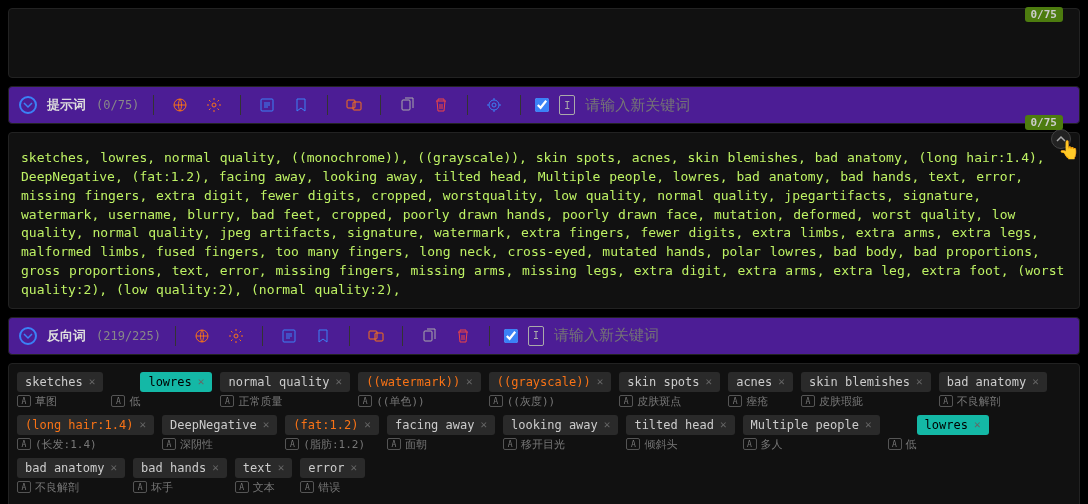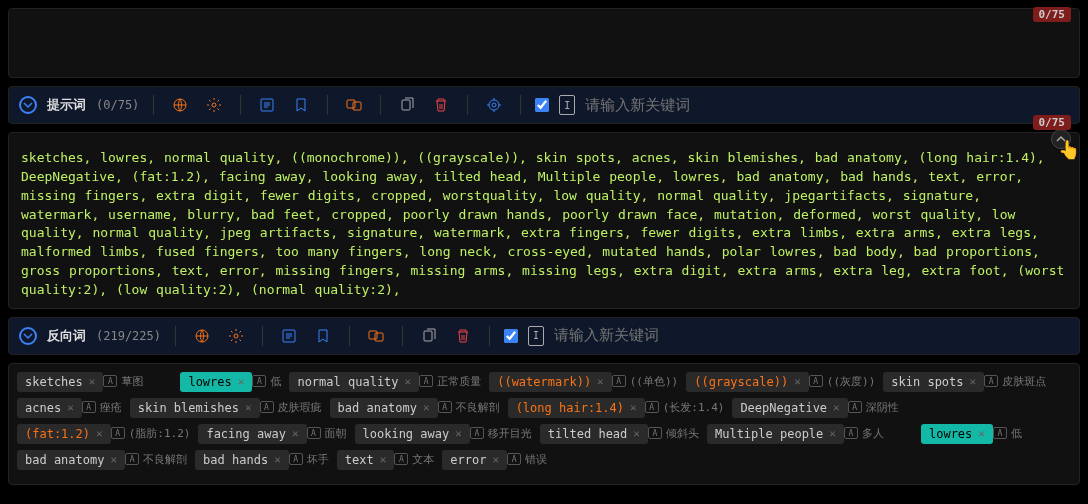--- a/index.html
+++ b/index.html
@@ -1,22 +1,22 @@
 <!DOCTYPE html>
 <html><head>
 <meta charset="utf-8">
 <style>
 * { margin:0; padding:0; box-sizing:border-box; }
 body { background:#000; color:#999; font-family:'Consolas','Monaco',monospace; font-size:13px; padding:8px; width:1088px; }
 .panel { background:#111; border:1px solid #222; border-radius:4px; padding:8px 12px; margin-bottom:8px; position:relative; }
-.counter { position:absolute; top:-2px; right:8px; background:#7f1d1d; color:#ccc; font-size:11px; padding:1px 6px; border-radius:3px; font-weight:bold; }
+.counter { position:absolute; top:-2px; right:16px; background:#4d7c0f; color:#ccc; font-size:11px; padding:1px 6px; border-radius:3px; font-weight:bold; }
 .prompt-label { color:#888; font-size:13px; letter-spacing:0.5px; }
 .prompt-sub { color:#666; font-size:13px; margin-top:4px; }
 .prompt-area { min-height:70px; }
-.toolbar { display:flex; align-items:center; gap:10px; background:#0f172a; border:1px solid #222; border-radius:4px; padding:6px 10px; margin-bottom:8px; position:relative; }
+.toolbar { display:flex; align-items:center; gap:10px; background:#4c1d95; border:1px solid #222; border-radius:4px; padding:6px 10px; margin-bottom:8px; position:relative; }
 .chevron-circle { width:18px; height:18px; border:2px solid #3b82f6; border-radius:50%; display:flex; align-items:center; justify-content:center; color:#3b82f6; cursor:pointer; }
 .chevron-circle svg { width:10px; height:10px; }
 .section-title { color:#ddd; font-weight:bold; font-size:13px; }
 .section-count { color:#888; font-size:12px; }
 .divider { width:1px; height:20px; background:#333; margin:0 4px; }
 .icon-btn { width:24px; height:24px; display:flex; align-items:center; justify-content:center; cursor:pointer; border-radius:3px; }
 .icon-orange { color:#f97316; }
 .icon-blue { color:#3b82f6; }
 .icon-red { color:#ef4444; }
 .icon-gray { color:#aaa; }
@@ -27,21 +27,21 @@
 .cursor-hand { position:absolute; top:6px; right:-2px; font-size:18px; color:#fff; pointer-events:none; z-index:10; }
 .neg-text { color:#bef264; line-height:1.45; font-size:13px; word-spacing:1px; }
 .tags-area { background:#111; border:1px solid #222; border-radius:4px; padding:8px; }
 .tag-row { display:flex; flex-wrap:wrap; gap:8px; row-gap:6px; margin-bottom:6px; align-items:center; }
 .tag-pill { background:#2a2a2a; color:#ccc; padding:3px 8px; border-radius:3px; font-size:12px; display:inline-flex; align-items:center; gap:6px; }
 .tag-pill.teal { background:#14b8a6; color:#000;margin-left:29px; }
 .tag-pill.orange { color:#f97316; }
 .tag-x { color:#666; cursor:pointer; font-size:11px; }
 .tag-sub { display:flex; align-items:center; gap:4px; color:#777; font-size:11px; margin-top:2px; }
 .tag-sub-icon { width:14px; height:12px; border:1px solid #555; border-radius:2px; font-size:8px; display:flex; align-items:center; justify-content:center; }
-.tag-col { display:flex; align-items:flex-start; }
+.tag-col { display:flex; flex-direction:column; align-items:flex-start; }
 svg { display:block; }
 </style>
 </head>
 <body>
 
 <div class="panel prompt-area">
   <div class="counter">0/75</div>
 </div>
 
 <div class="toolbar">

